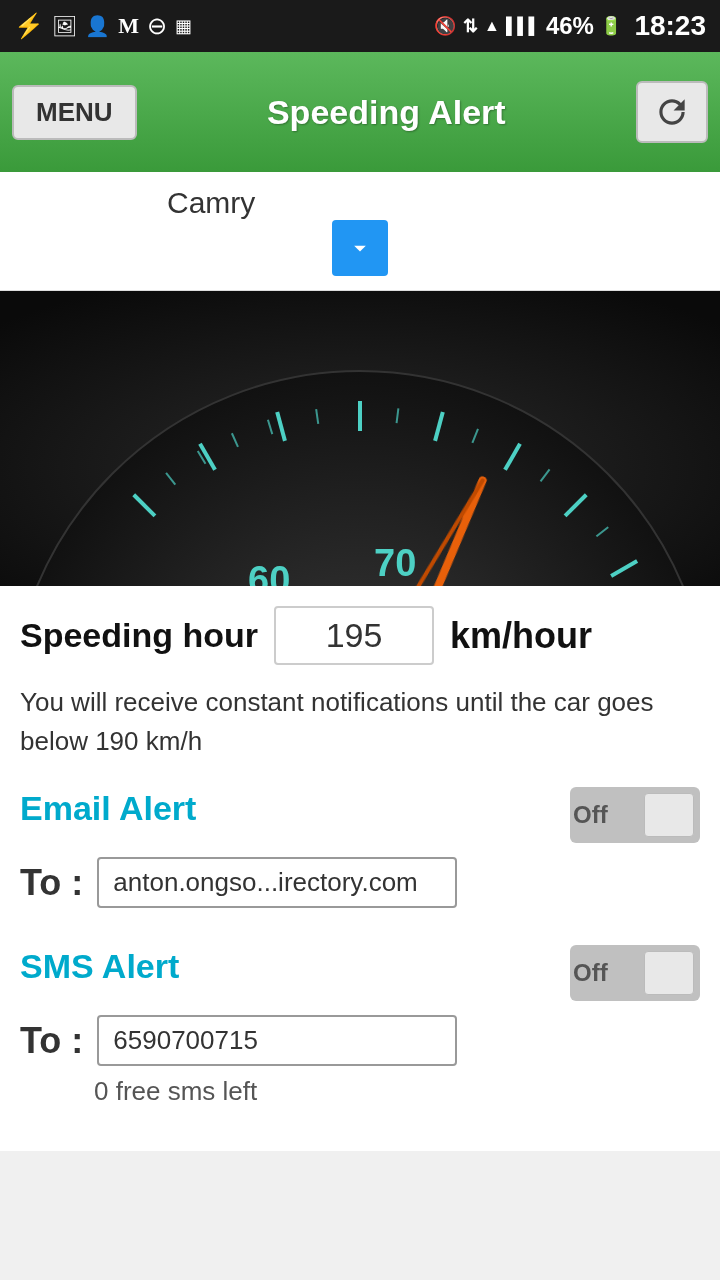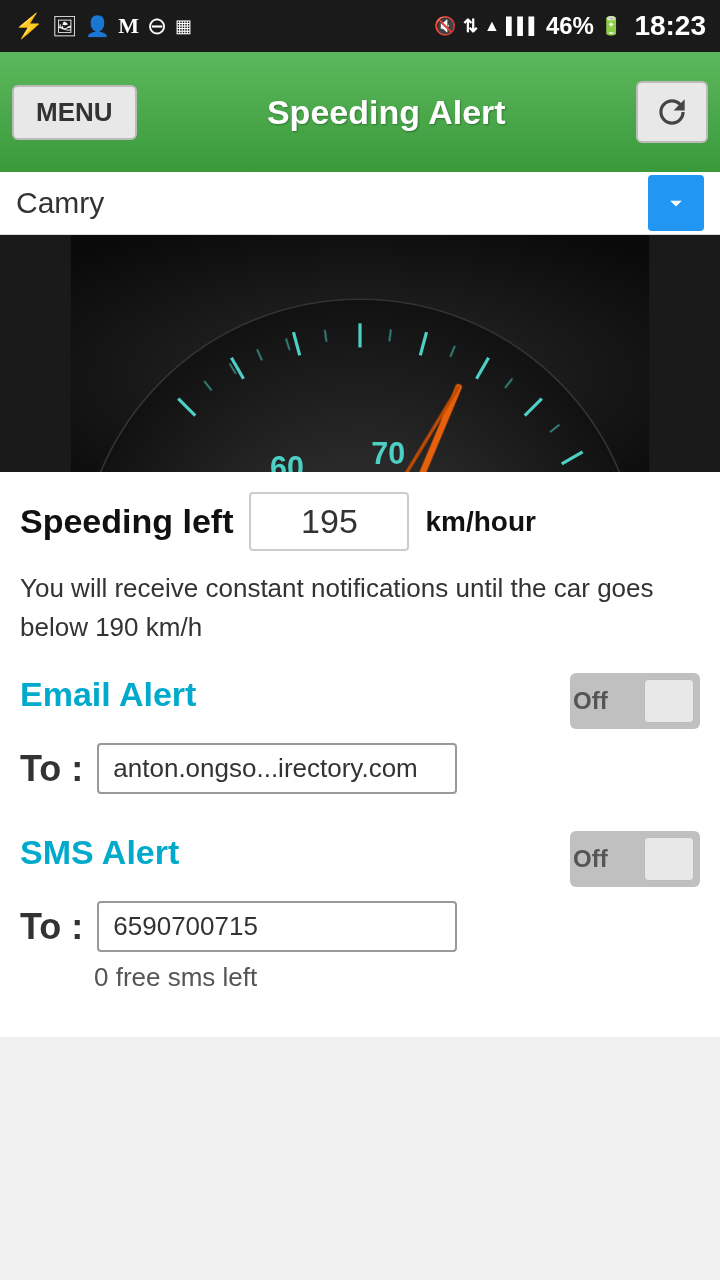--- a/index.html
+++ b/index.html
@@ -78,24 +78,25 @@
       justify-content: center;
       font-size: 30px;
       cursor: pointer;
       color: #444;
     }
 
     
     .vehicle-selector {
       background: #fff;
       margin: 0;
-      padding: 3px 16px;
+      padding: 14px 16px;
       display: flex;
       align-items: center;
       border-bottom: 1px solid #ddd;
+      flex-direction: column;
     }
     .vehicle-input {
       flex: 1;
       font-size: 30px;
       color: #333;
       border: none;
       outline: none;
       background: transparent;
     }
     .vehicle-dropdown {
@@ -107,21 +108,21 @@
       justify-content: center;
       border-radius: 4px;
       cursor: pointer;
       color: #fff;
       font-size: 24px;
     }
 
     
     .speedometer-container {
       width: 720px;
-      height: 237px;
+      height: 295px;
       background: #1a1a1a;
       overflow: hidden;
       position: relative;
     }
     .speedometer-canvas {
       width: 100%;
       height: 100%;
     }
 
     
@@ -146,21 +147,21 @@
       border: 2px solid #ccc;
       border-radius: 4px;
       font-size: 34px;
       color: #333;
       text-align: center;
       width: 160px;
       padding: 8px 22px;
       outline: none;
     }
     .speed-unit {
-      font-size: 28px;
+      font-size: 36px;
       color: #111;
       font-weight: bold;
     }
 
     
     .notification-text {
       font-size: 26px;
       color: #333;
       line-height: 1.5;
       margin-bottom: 26px;
@@ -392,21 +393,21 @@
     <circle cx="360" cy="430" r="18" fill="#555" stroke="#777" stroke-width="2"></circle>
     <circle cx="360" cy="430" r="8" fill="#888"></circle>
 
     <path d="M360,430 L560,330 A320,320 0 0,1 600,385 Z" fill="rgba(200,100,0,0.15)"></path>
   </svg>
 </div>
 
 <div class="main-content">
 
   <div class="speed-limit-row">
-    <span class="speed-limit-label">Speeding left</span>
+    <span class="speed-limit-label">Speeding hour</span>
     <input class="speed-limit-input" type="text" value="195" style="">
     <span class="speed-unit">km/hour</span>
   </div>
 
   <p class="notification-text">You will receive constant notifications until the car goes below 190 km/h</p>
 
   <div class="alert-section">
     <div style="display:flex; align-items:center; justify-content:space-between; margin-bottom:14px;">
       <span class="alert-title">Email Alert</span>
       <div class="toggle-container">

